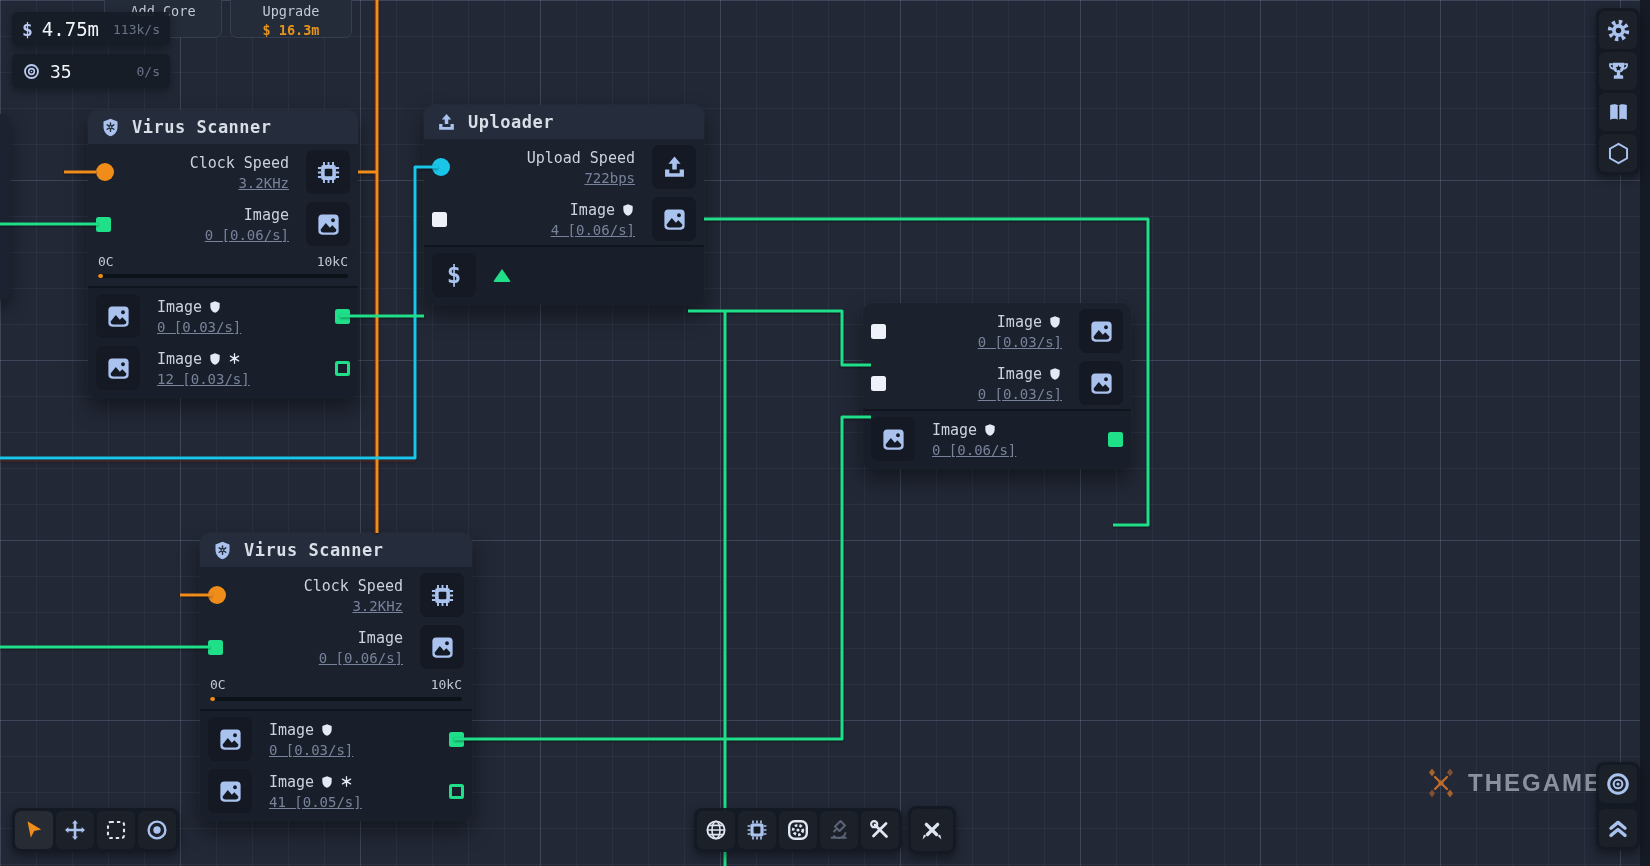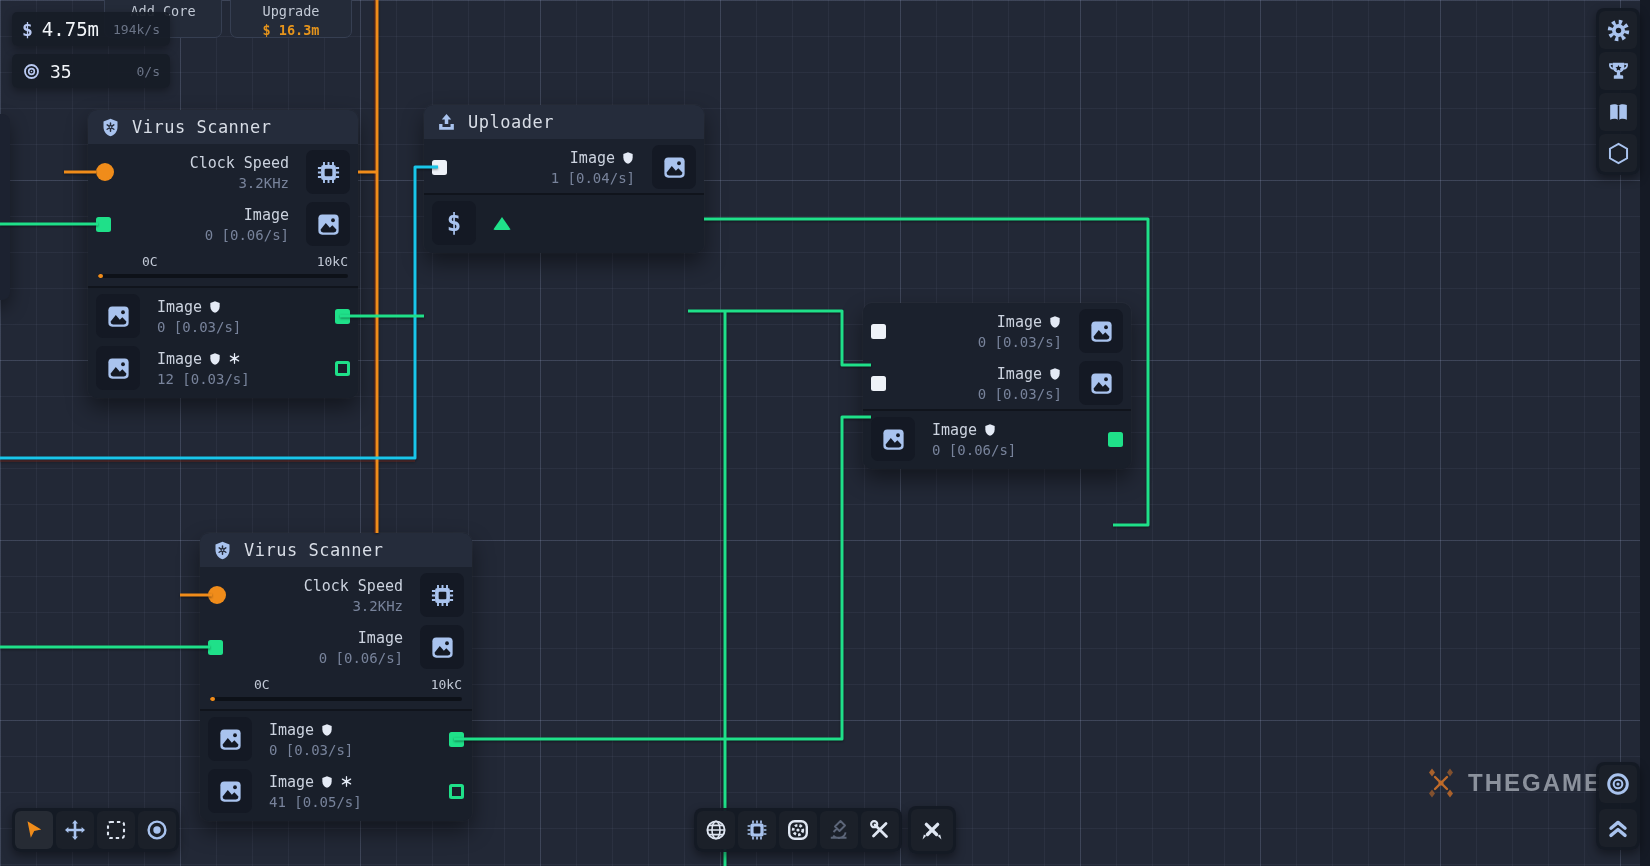--- a/index.html
+++ b/index.html
@@ -10,37 +10,37 @@
       linear-gradient(90deg, rgba(150,165,200,.18) 1px, transparent 1px),
       linear-gradient(rgba(150,165,200,.07) 1px, transparent 1px),
       linear-gradient(90deg, rgba(150,165,200,.07) 1px, transparent 1px);
     background-size:180px 180px,180px 180px,36px 36px,36px 36px;
     font-family:"DejaVu Sans Mono","Liberation Mono",monospace;}
   svg.ic{display:block}
   
   .node{position:absolute;background:#1b212d;border-radius:9px;z-index:2;
     box-shadow:0 10px 22px rgba(0,0,0,.45),0 0 0 1px rgba(255,255,255,.025);}
   .node-header{height:34px;background:#252c3b;border-radius:9px 9px 0 0;display:flex;align-items:center;gap:11px;padding:0 12px;}
-  .htitle{font-size:17px;color:#d8dde6;letter-spacing:.5px;}
+  .htitle{font-size:17px;color:#d8dde6;letter-spacing:.5px;font-weight:bold;}
   .node-body{padding-top:2px;}
   .row{height:52px;display:flex;align-items:center;gap:17px;padding:0 8px;}
   .rtext{flex:1;min-width:0;}
   .rtext.right{text-align:right;}
   .lbl{font-size:15px;color:#ccd3df;display:flex;align-items:center;gap:6px;}
   .rtext.right .lbl{justify-content:flex-end;}
-  .val{font-size:14px;color:#78839b;margin-top:3px;}
+  .val{font-size:14px;color:#78839b;margin-top:3px;text-decoration:underline;}
   .icon-btn{width:44px;height:44px;background:#141924;border-radius:7px;display:flex;align-items:center;justify-content:center;flex:0 0 auto;color:#a9c3ee;}
   .slot{width:44px;height:44px;background:#12171f;border-radius:7px;flex:0 0 auto;}
   .port{flex:0 0 auto;}
   .port.circle{width:18px;height:18px;border-radius:50%;}
   .port.square{width:15px;height:15px;border-radius:2.5px;}
   .port.hollow{background:transparent !important;border:3px solid;box-sizing:border-box;}
   .port.triangle{width:0;height:0;border-left:9px solid transparent;border-right:9px solid transparent;border-bottom:13px solid #1fe089;border-radius:2px;}
   .prog{padding:0 10px;height:36px;}
-  .prog-labels{display:flex;justify-content:space-between;font-size:13px;color:#c2c9d6;padding-top:4px;margin-left:44px;}
+  .prog-labels{display:flex;justify-content:space-between;font-size:13px;color:#c2c9d6;padding-top:4px;}
   .prog-track{height:4px;background:#0d1118;border-radius:2px;margin-top:5px;position:relative;overflow:hidden;}
   .prog-fill{height:100%;border-radius:2px;}
   .node-outputs{border-top:2px solid #10141c;background:#191f2a;border-radius:0 0 9px 9px;padding:2px 0 4px;}
   .badge{color:#e4eaf5;}
   .dollar{font-size:24px;font-weight:bold;color:#a9c3ee;font-family:"DejaVu Sans Mono",monospace;}
   
   .wires{position:absolute;left:0;top:0;z-index:4;pointer-events:none;}
   
   .hud-btn{position:absolute;background:#242b39;border:1px solid #363f52;border-radius:7px;z-index:11;
     color:#c3cad6;font-size:13.5px;text-align:center;padding-top:12px;box-sizing:border-box;}
@@ -313,29 +313,43 @@
 
   <div class="node" style="left:424px;top:105px;width:280px">
     <div class="node-header">
       <svg class="ic" width="21" height="21" style="color:#a9c3ee">
           <use href="#i-upload"></use>
         </svg>
       <span class="htitle">Uploader</span>
     </div>
     <div class="node-body">
       <div class="row">
+        <span class="port circle" style="background:#19c6ea"></span>
+        <div class="rtext right">
+          <div class="lbl">
+              <span>Upload Speed</span>
+            </div>
+          <div class="val">722bps</div>
+        </div>
+        <div class="icon-btn">
+            <svg class="ic" width="27" height="27">
+              <use href="#i-upload"></use>
+            </svg>
+          </div>
+      </div>
+      <div class="row">
         <span class="port square" style="background:#eef2f8"></span>
         <div class="rtext right">
           <div class="lbl">
               <span>Image</span>
             <svg class="ic badge" width="14" height="14">
                 <use href="#i-shield"></use>
               </svg>
             </div>
-          <div class="val">1 [0.04/s]</div>
+          <div class="val">4 [0.06/s]</div>
         </div>
         <div class="icon-btn">
             <svg class="ic" width="27" height="27">
               <use href="#i-image"></use>
             </svg>
           </div>
       </div>
     </div>
     <div class="node-outputs">
       <div class="row">
@@ -495,21 +509,21 @@
   <div class="hud-btn" style="left:104px;top:-10px;width:118px;height:48px">
     <div>Add Core</div>
   </div>
   <div class="hud-btn" style="left:230px;top:-10px;width:122px;height:48px">
     <div>Upgrade</div>
     <div class="price">$ 16.3m</div>
   </div>
   <div class="hud-panel" style="top:12px">
     <span class="sym">$</span>
     <span class="amt">4.75m</span>
-    <span class="rate">194k/s</span>
+    <span class="rate">113k/s</span>
   </div>
   <div class="hud-panel" style="top:54px">
     <svg class="ic" width="19" height="19" style="color:#b9c9f2">
         <use href="#i-ring"></use>
       </svg>
     <span class="amt" style="font-size:18px">35</span>
     <span class="rate">0/s</span>
   </div>
 
   <div class="tb" style="left:12px;top:808px">

